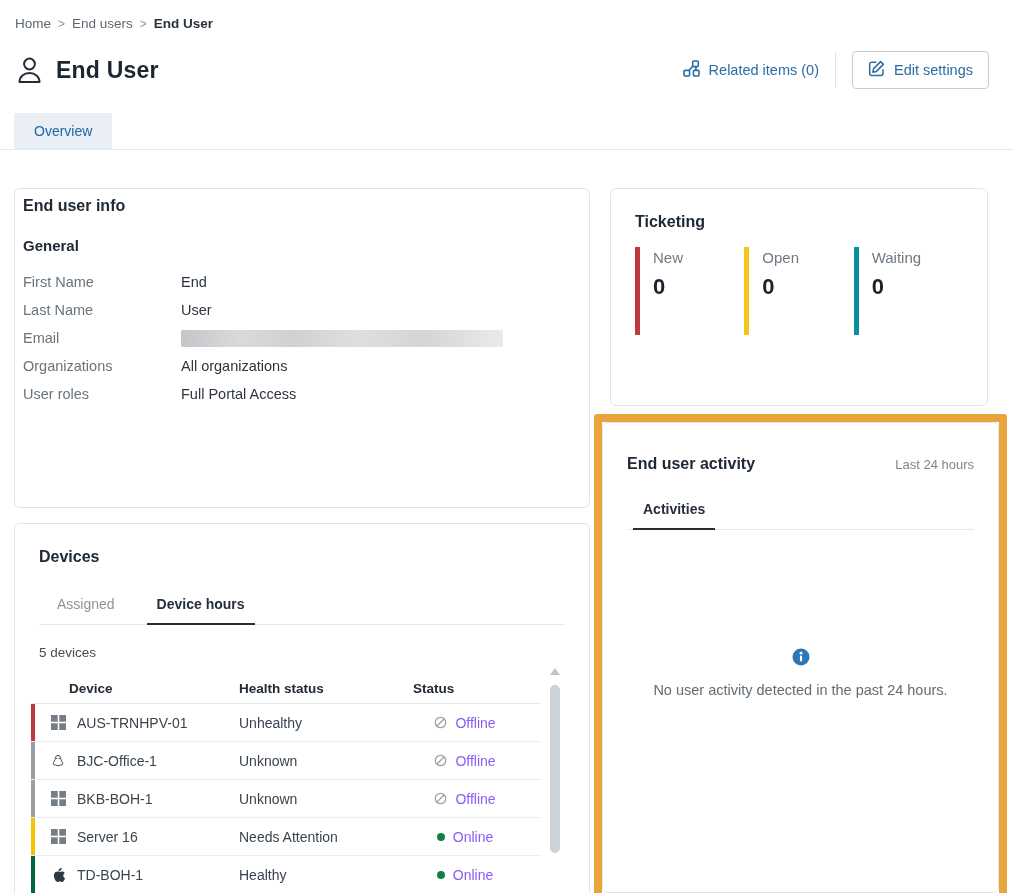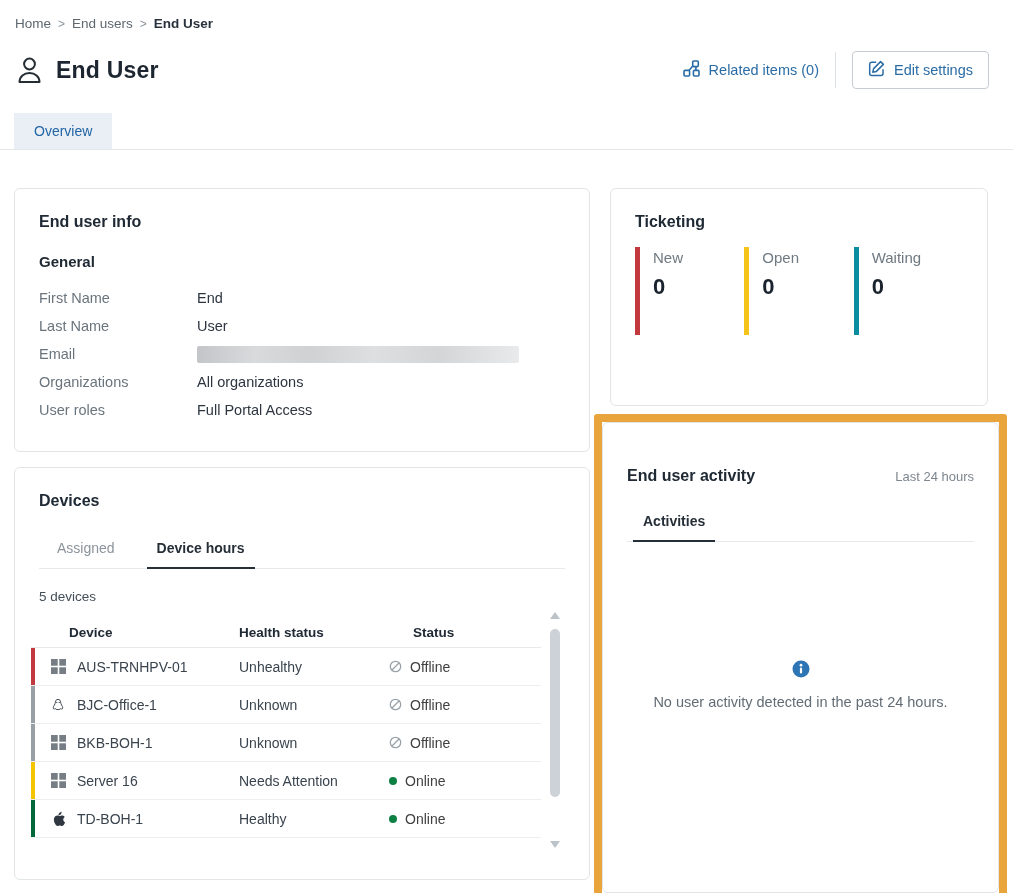--- a/index.html
+++ b/index.html
@@ -33,21 +33,21 @@
   .main-tab { display:inline-block; background:#e9eff5; color:#2265a5; font-size:14px;
     font-weight:500; padding:10px 20px; cursor:pointer; }
 
   
   .content { display:grid; grid-template-columns:576px 378px; gap:20px;
     padding:38px 0 0 14px; align-items:start; }
   .card { background:#fff; border:1px solid #e1e5e8; border-radius:6px; }
   .card-title { font-size:16px; font-weight:700; color:#202a35; }
 
   
-  .info-card { padding:24px; height:264px; }
+  .info-card { padding:8px; height:320px; }
   .info-section-title { font-size:15px; font-weight:700; color:#202a35; margin-top:22px; }
   .info-rows { margin-top:14px; }
   .info-row { display:flex; align-items:center; height:28px; font-size:14.5px; }
   .info-label { width:158px; color:#6a747d; }
   .info-value { color:#2c3540; }
   .info-value.redacted { width:322px; height:17px; border-radius:2px;
     background:linear-gradient(90deg,#c3c5c8 0%,#d8dadc 18%,#cfd1d3 35%,#dedfe1 55%,#d3d5d7 75%,#e9eaeb 100%); }
 
   
   .devices-card { margin-top:15px; padding:24px 24px 20px 24px; height:413px; }
@@ -65,21 +65,21 @@
   .dt-col-device { width:170px; }
   .dt-col-health { width:174px; }
   .dt-col-status { flex:1; }
   .device-row { display:flex; align-items:center; height:38px;
     border-bottom:1px solid #eceef0; cursor:pointer; }
   .row-bar { width:4px; height:100%; flex:0 0 4px; }
   .cell-device { display:flex; align-items:center; gap:10px; margin-left:16px;
     width:188px; font-size:14px; color:#3a444e; }
   .os-icon { width:16px; height:16px; display:flex; align-items:center; color:#767d84; }
   .cell-health { width:150px; font-size:14px; color:#3a444e; }
-  .cell-status { flex:1; display:flex; align-items:center; gap:8px; font-size:14px; color:#404040; }
+  .cell-status { flex:1; display:flex; align-items:center; gap:8px; font-size:14px; color:#8b5cf6;justify-content:center; }
   .status-icon { display:flex; align-items:center; }
   .dot-online { width:8px; height:8px; border-radius:50%; background:#0e8043; }
 
   
   .scrollbar { position:absolute; top:-6px; right:4px; width:12px; height:236px;
     display:flex; flex-direction:column; align-items:center; }
   .sb-arrow-up { width:0; height:0; border-left:5px solid transparent;
     border-right:5px solid transparent; border-bottom:7px solid #bcc3c9; cursor:pointer; }
   .sb-thumb { width:10px; height:168px; margin-top:10px; background:#ccd2d8;
     border-radius:5px; cursor:pointer; }
@@ -91,21 +91,21 @@
   .ticket-stats { display:flex; margin-top:16px; }
   .ticket-stat { width:113px; border-left-style:solid; border-left-width:5px;
     padding-left:13px; height:88px; }
   .ticket-label { font-size:15px; color:#6f7982; margin-top:2px; }
   .ticket-value { font-size:22px; font-weight:700; color:#1a232e; margin-top:8px; }
 
   
   .hl-box { margin-top:8px; margin-left:-16px; margin-right:-19px;
     border-width:8px; border-style:solid; border-radius:3px; }
   .activity-card { border:1px solid #e1e5e8; border-radius:6px; height:471px;
-    padding:36px 24px 0 24px; background:#fff; }
+    padding:24px 24px 0 24px; background:#fff; }
   .activity-head { display:flex; align-items:baseline; justify-content:space-between;
     margin-top:8px; }
   .activity-range { font-size:13px; color:#7d868f; }
   .activity-tabs { display:flex; margin-top:22px; border-bottom:1px solid #e7eaec;
     padding-left:12px; }
   .activity-empty { display:flex; flex-direction:column; align-items:center; gap:12px;
     margin-top:118px; }
   .empty-msg { font-size:14.5px; color:#626c75; }
 </style>
 </head>

